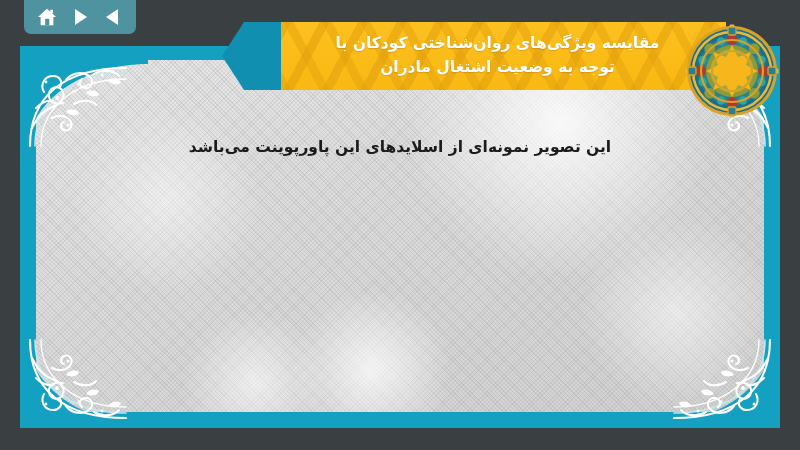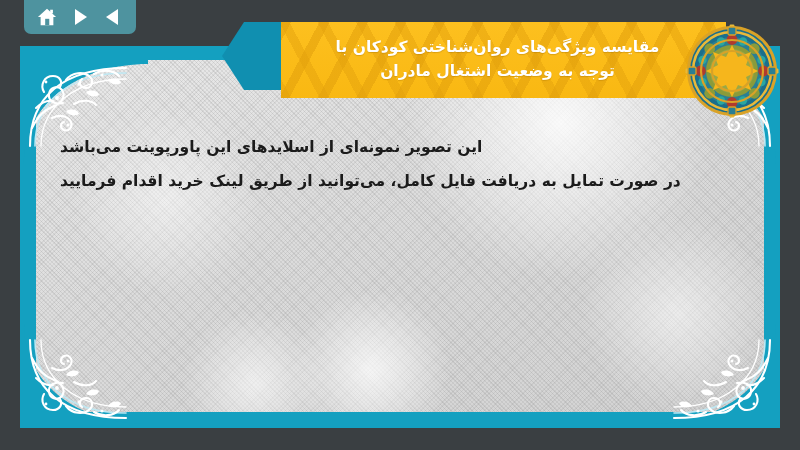--- a/index.html
+++ b/index.html
@@ -48,21 +48,21 @@
   
   .sweep{position:absolute;width:128px;height:104px;pointer-events:none;z-index:7;}
   .sweep svg{display:block;width:100%;height:100%;}
   .sweep.tl{left:20px;top:60px;}
   .sweep.tr{right:20px;top:60px;transform:scaleX(-1);}
   .sweep.bl{left:20px;bottom:22px;transform:scaleY(-1);}
   .sweep.br{right:20px;bottom:22px;transform:scale(-1,-1);}
 
   
   .title-banner{
-    position:absolute;left:281px;top:22px;width:445px;height:76px;
+    position:absolute;left:281px;top:22px;width:445px;height:68px;
     background:
       repeating-linear-gradient(118deg, rgba(226,160,12,.55) 0 9px, rgba(255,255,255,0) 9px 34px),
       repeating-linear-gradient(62deg, rgba(226,160,12,.45) 0 9px, rgba(255,255,255,0) 9px 34px),
       linear-gradient(180deg,#fdc01f 0%,#f9b812 100%);
     z-index:30;
     display:flex;align-items:center;justify-content:center;
     box-sizing:border-box;padding:0 26px 0 14px;
   }
   .title-text{
     color:#ffffff;font-size:15.5px;line-height:1.52;font-weight:bold;
@@ -85,21 +85,21 @@
   .orn{position:absolute;width:112px;height:92px;z-index:9;pointer-events:none;}
   .orn svg{display:block;width:100%;height:100%;}
   .orn.tl{left:22px;top:58px;}
   .orn.tr{right:22px;top:58px;transform:scaleX(-1);}
   .orn.bl{left:22px;bottom:22px;transform:scaleY(-1);}
   .orn.br{right:22px;bottom:22px;transform:scale(-1,-1);}
 
   
   .body-copy{
     position:absolute;left:60px;top:130px;width:680px;
-    z-index:20;text-align:left;direction:rtl;
+    z-index:20;text-align:center;direction:rtl;
   }
   .body-line{
     color:#1b1b1b;font-size:15.5px;line-height:34px;font-weight:bold;
     white-space:nowrap;
   }
 </style>
 </head>
 <body>
 
 <div id="stage">
@@ -310,16 +310,15 @@
         <rect x="44" y="4" width="8" height="8" rx="1.5"></rect>
         <rect x="44" y="84" width="8" height="8" rx="1.5"></rect>
         <rect x="4" y="44" width="8" height="8" rx="1.5"></rect>
         <rect x="84" y="44" width="8" height="8" rx="1.5"></rect>
       </g>
     </svg>
   </div>
 
   <div class="body-copy">
     <div class="body-line">این تصویر نمونه‌ای از اسلایدهای این پاورپوینت می‌باشد</div>
-    <div class="body-line">در صورت تمایل به دریافت فایل کامل، می‌توانید از طریق لینک خرید اقدام فرمایید</div>
   </div>
 
 </div>
 
 </body></html>

